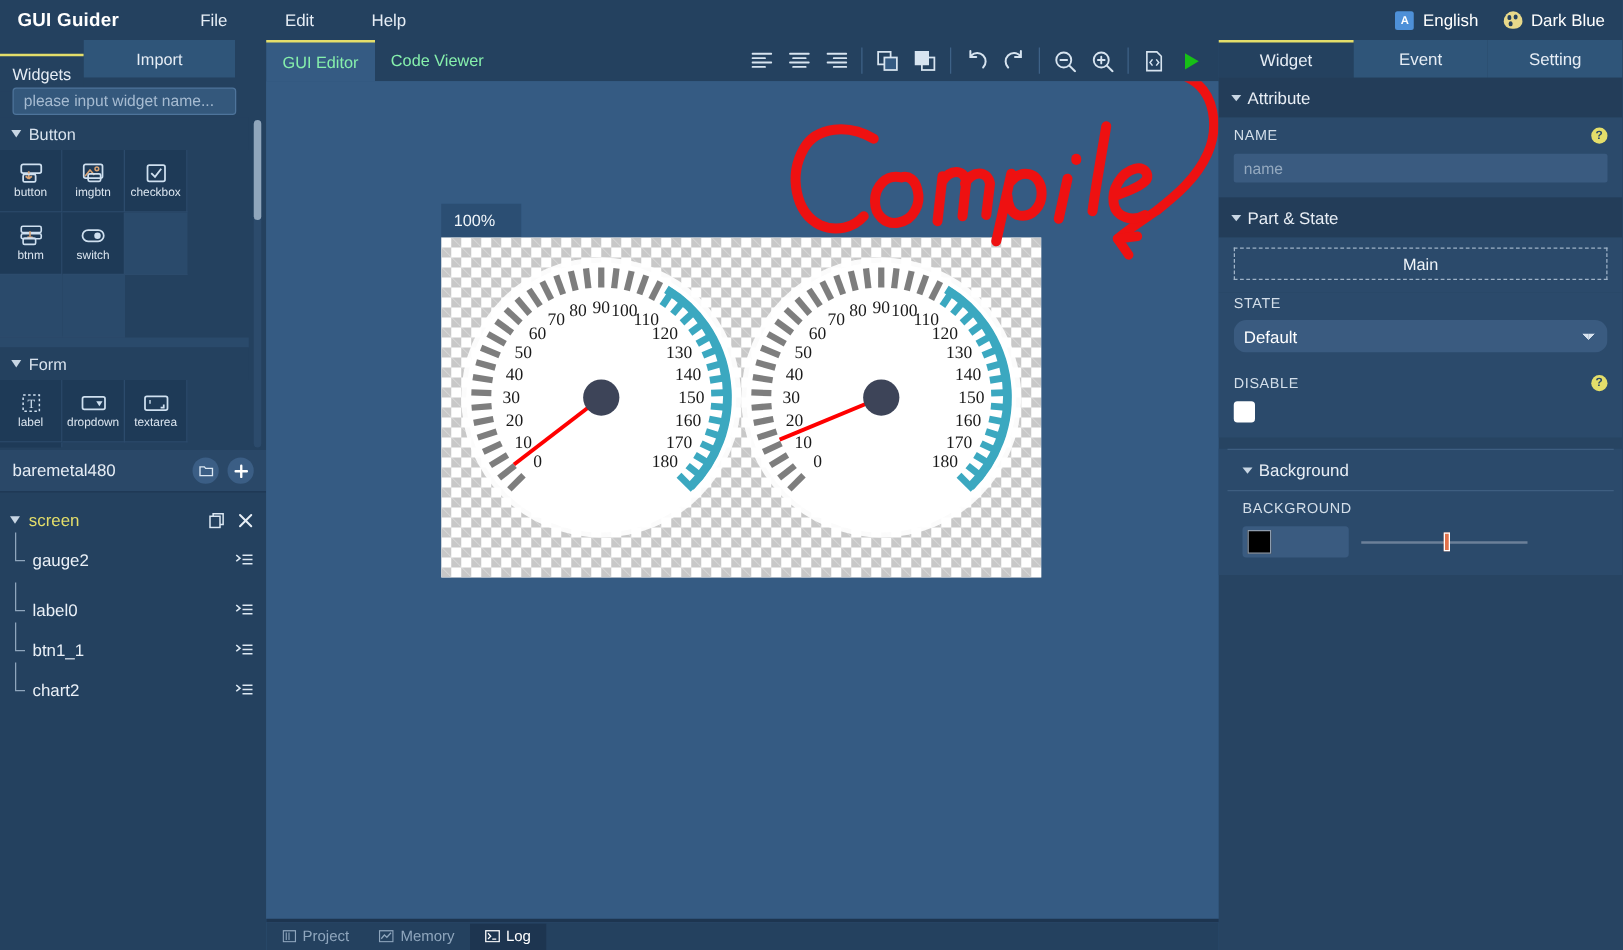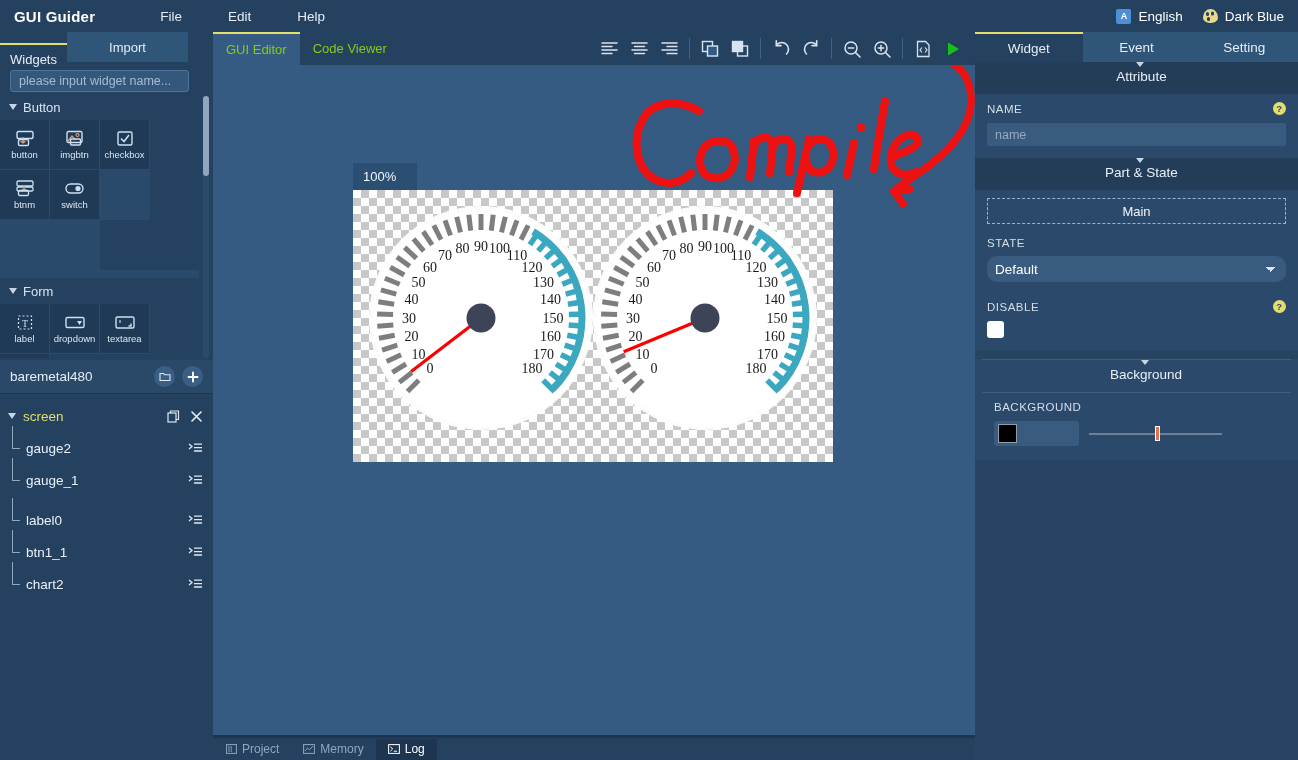--- a/index.html
+++ b/index.html
@@ -123,21 +123,21 @@
   .center{
     position:absolute; left:213px; top:32px; width:762px; height:728px;
     background:#355B83;
   }
   .ed-toolbar{
     position:absolute; left:0; top:0; width:762px; height:33px; background:#24415F;
     display:flex; align-items:center;
   }
   .ed-tab{
     height:33px; display:flex; align-items:center; justify-content:center;
-    font-size:13px; padding:0 13px; color:#84cc16; cursor:default;
+    font-size:13px; padding:0 13px; color:#86efac; cursor:default;
   }
   .ed-tab.active{ background:#355B83; border-top:2px solid #E4DE6A; }
   .tool-group{ display:flex; align-items:center; height:33px; }
   .tool-sep{ width:1px; height:21px; background:#3E6287; margin:0 5px; }
   .tbtn{
     width:30px; height:30px; display:flex; align-items:center; justify-content:center;
     cursor:default;
   }
   .toolbar-right{ margin-left:auto; display:flex; align-items:center; padding-right:7px;}
 
@@ -167,21 +167,21 @@
     position:absolute; left:975px; top:32px; width:323px; height:728px; background:#274462;
   }
   .rp-tabs{ display:flex; height:30px; }
   .rp-tab{
     flex:1; display:flex; align-items:center; justify-content:center;
     font-size:13.5px; color:#E6EDF5; background:#2F5579; cursor:default;
   }
   .rp-tab.active{ background:#24415F; border-top:2px solid #E4DE6A;}
   .collapse-row{
     height:32px; display:flex; align-items:center; gap:2px; padding-left:10px;
-    font-size:13.5px; color:#E8EEF5; background:#233D59;flex-direction:column;
+    font-size:13.5px; color:#E8EEF5; background:#233D59;
   }
   .caret-sm{ width:0;height:0;border-left:4px solid transparent;border-right:4px solid transparent;border-top:5.5px solid #C8D6E4;display:inline-block; margin-right:3px;}
   .field-block{ background:#2B4A6B; padding:8px 12px 12px 12px; }
   .field-label{ font-size:11.5px; color:#D3DEE9; letter-spacing:.5px; display:flex; align-items:center;}
   .help-badge{
     margin-left:auto; width:13px;height:13px;border-radius:50%;background:#E4DE6A;
     color:#2B4A6B; font-size:9.5px; font-weight:bold; display:flex;align-items:center;justify-content:center;
   }
   .text-input{
     width:100%; height:23px; margin-top:8px; background:#3A5B80; border:none; border-radius:2px;
@@ -420,30 +420,20 @@
           <span>
             <svg width="13" height="13" viewBox="0 0 13 13">
                 <path d="M2 2 L11 11 M11 2 L2 11" stroke="#E8EFF6" stroke-width="1.6" stroke-linecap="round"></path>
               </svg>
           </span>
         </span>
       </div>
       <div class="tree-child">
         <span class="branch"></span>
         <span class="tree-child-label">gauge2</span>
-        <span>
-          <svg width="15" height="12" viewBox="0 0 15 12">
-              <path d="M1 2 L4 4.5 L1 7" fill="none" stroke="#DCE8F3" stroke-width="1.3"></path>
-              <path d="M6 2.2 L14 2.2 M6 5.6 L14 5.6 M6 9 L14 9" stroke="#DCE8F3" stroke-width="1.3"></path>
-            </svg>
-        </span>
-      </div>
-      <div class="tree-child last">
-        <span class="branch"></span>
-        <span class="tree-child-label">gauge_1</span>
         <span>
           <svg width="15" height="12" viewBox="0 0 15 12">
               <path d="M1 2 L4 4.5 L1 7" fill="none" stroke="#DCE8F3" stroke-width="1.3"></path>
               <path d="M6 2.2 L14 2.2 M6 5.6 L14 5.6 M6 9 L14 9" stroke="#DCE8F3" stroke-width="1.3"></path>
             </svg>
         </span>
       </div>
 
       <div class="tree-gap"></div>
 

